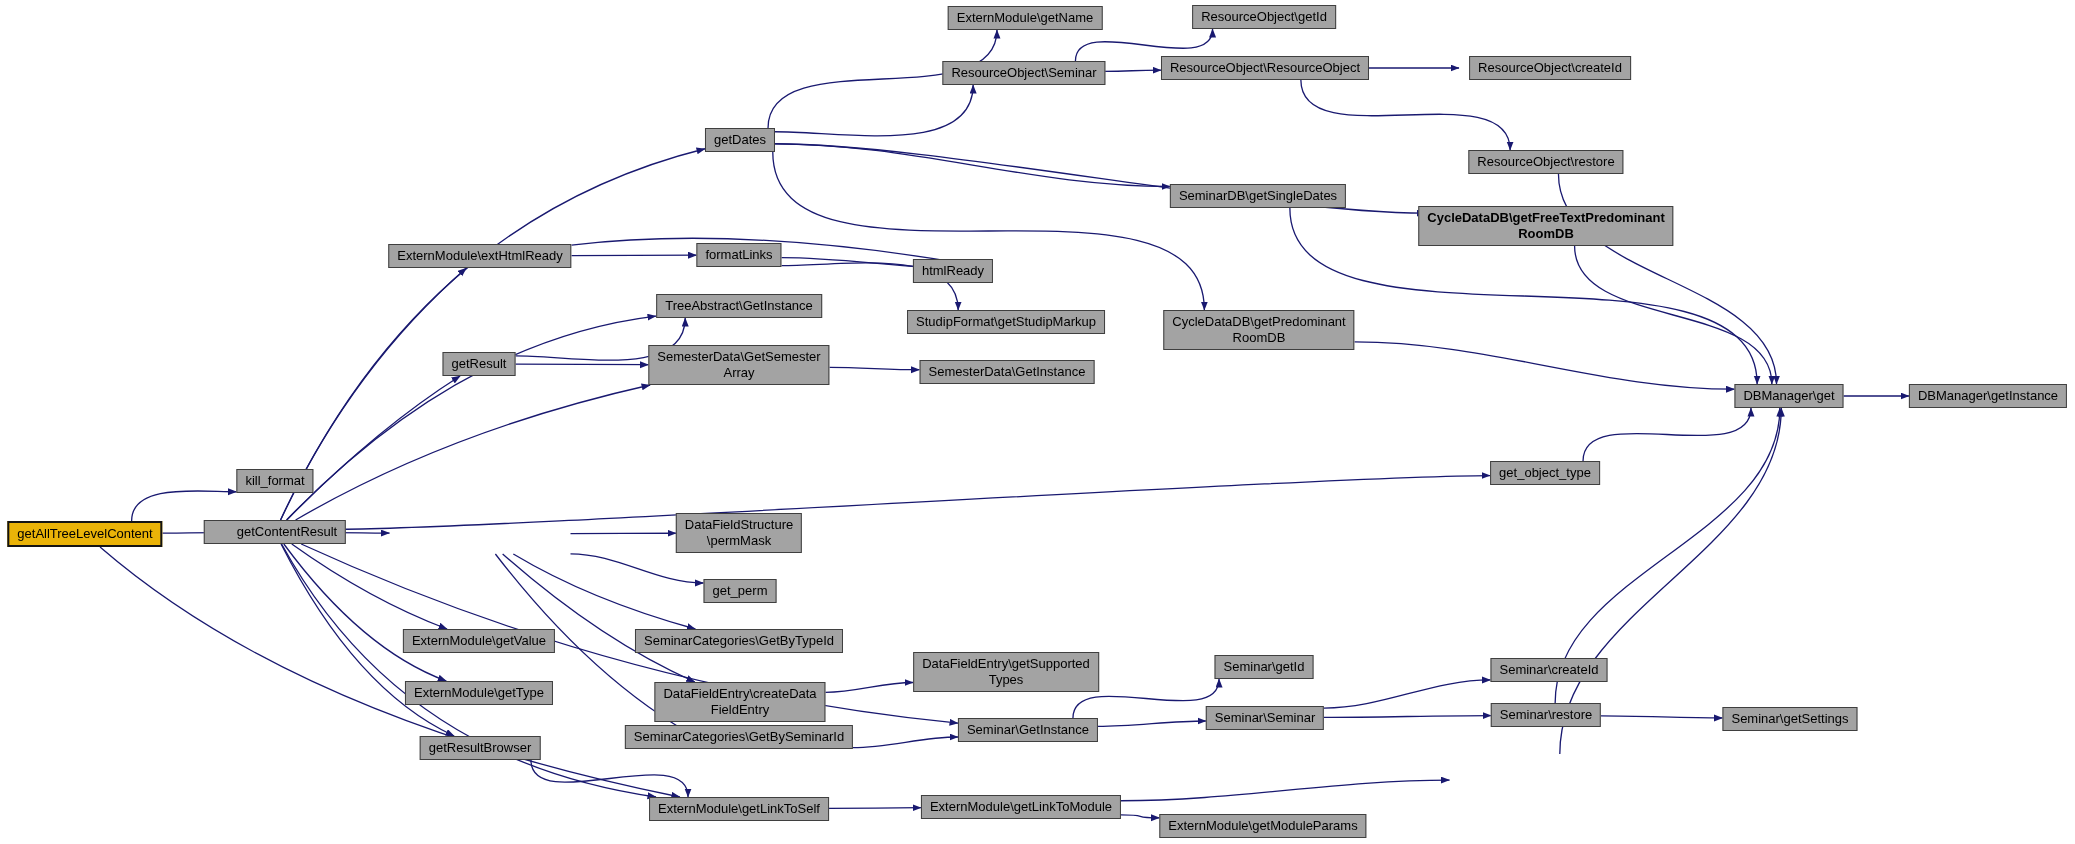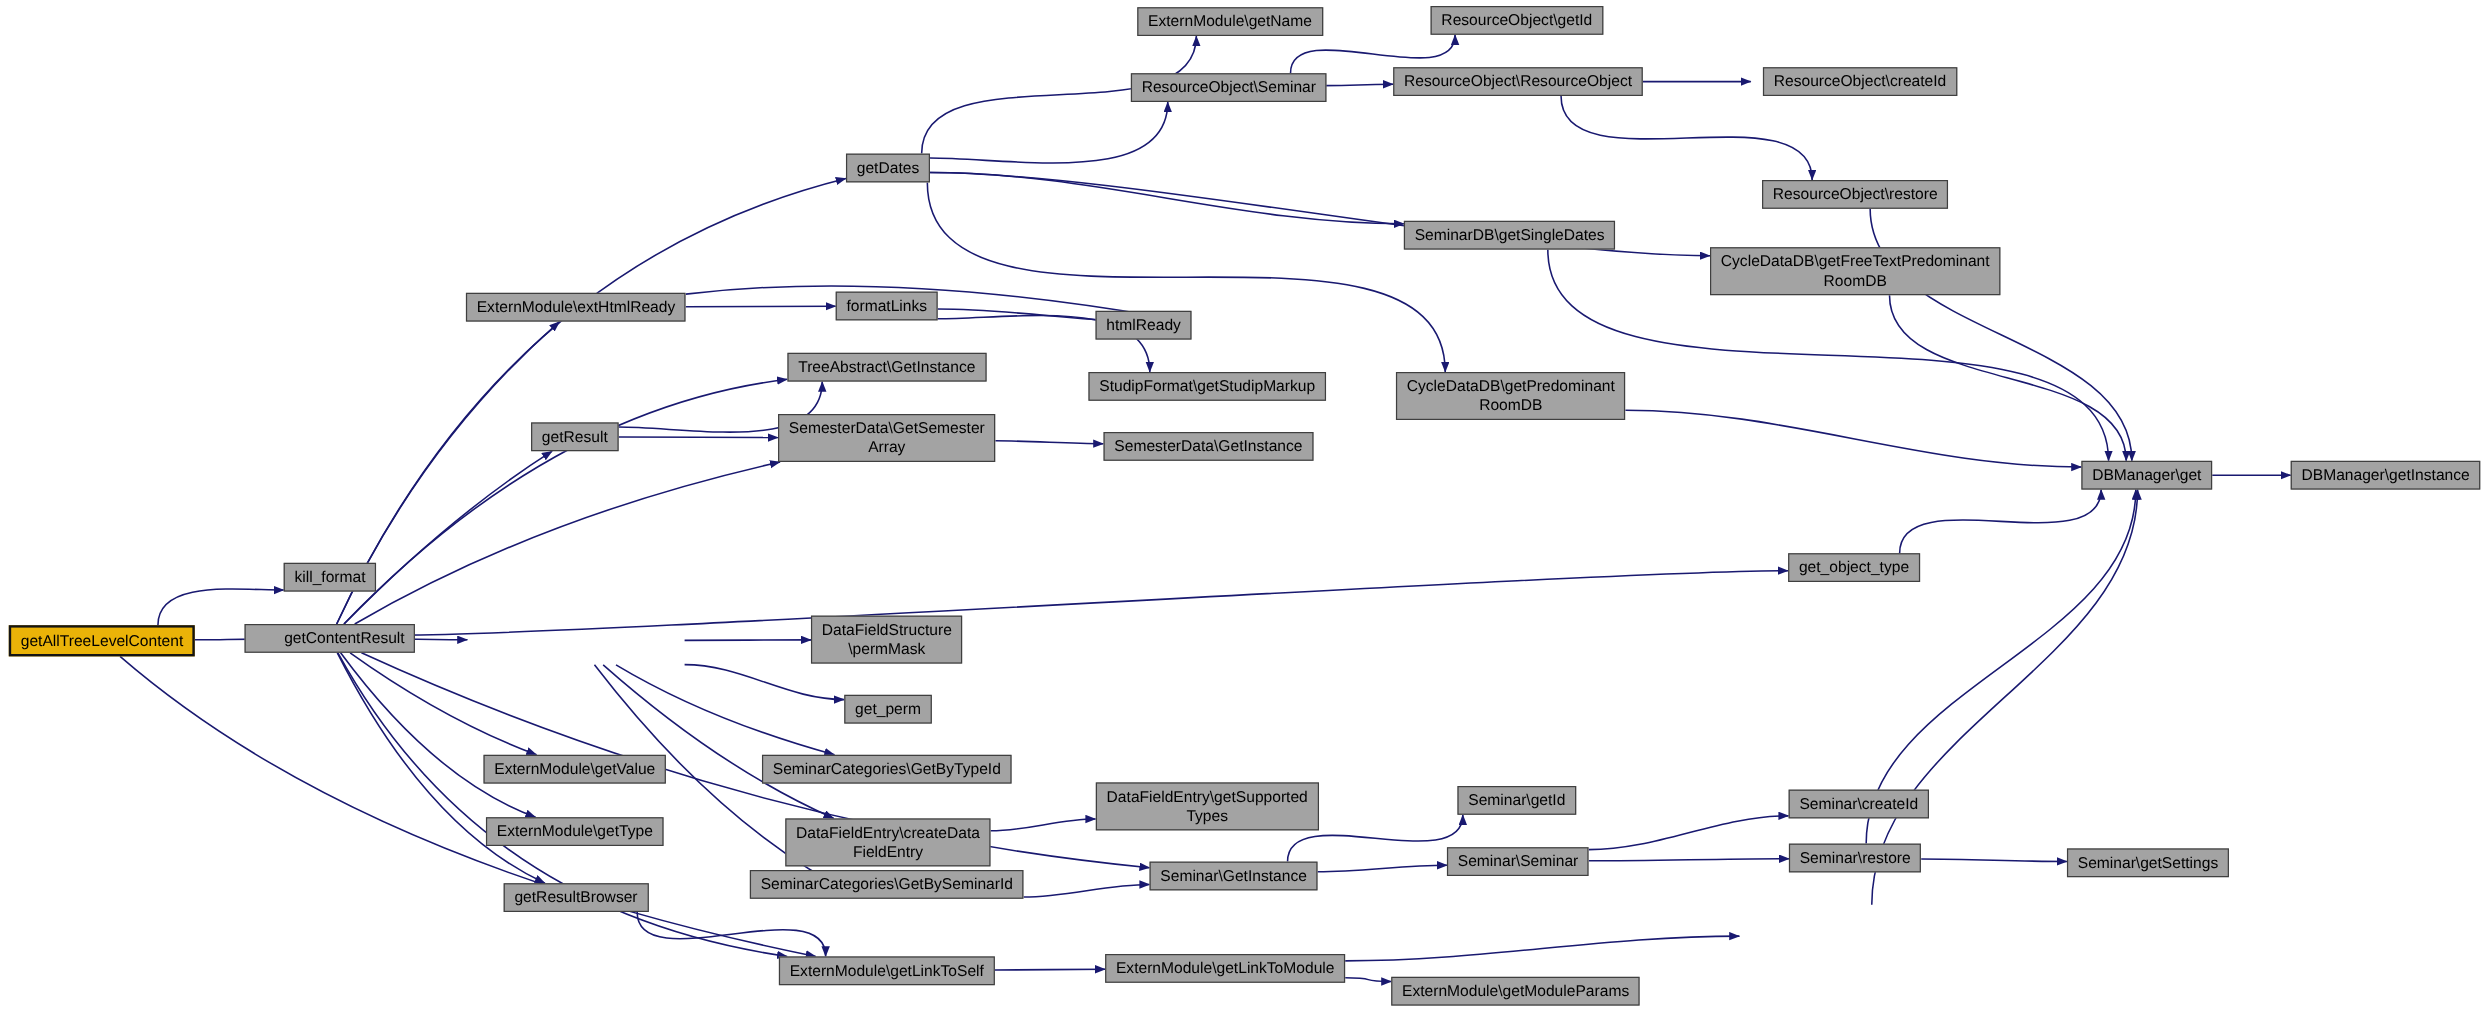--- a/index.html
+++ b/index.html
@@ -124,21 +124,21 @@
     </div>
     <div class="node" style="left: 1265px; top: 68px;">
       <div class="nl">ResourceObject\ResourceObject</div>
     </div>
     <div class="node" style="left: 1540px; top: 68px; margin-left: 10px;">
       <div class="nl">ResourceObject\createId</div>
     </div>
     <div class="node" style="left: 1546px; top: 162px;">
       <div class="nl">ResourceObject\restore</div>
     </div>
-    <div class="node" style="left: 1546px; top: 226px;">
+    <div class="node" style="left: 1546px; top: 226px; font-weight: bold;">
       <div class="nl">CycleDataDB\getFreeTextPredominant</div>
       <div class="nl">RoomDB</div>
     </div>
     <div class="node" style="left: 1258px; top: 196px;">
       <div class="nl">SeminarDB\getSingleDates</div>
     </div>
     <div class="node" style="left: 1259px; top: 330px;">
       <div class="nl">CycleDataDB\getPredominant</div>
       <div class="nl">RoomDB</div>
     </div>

